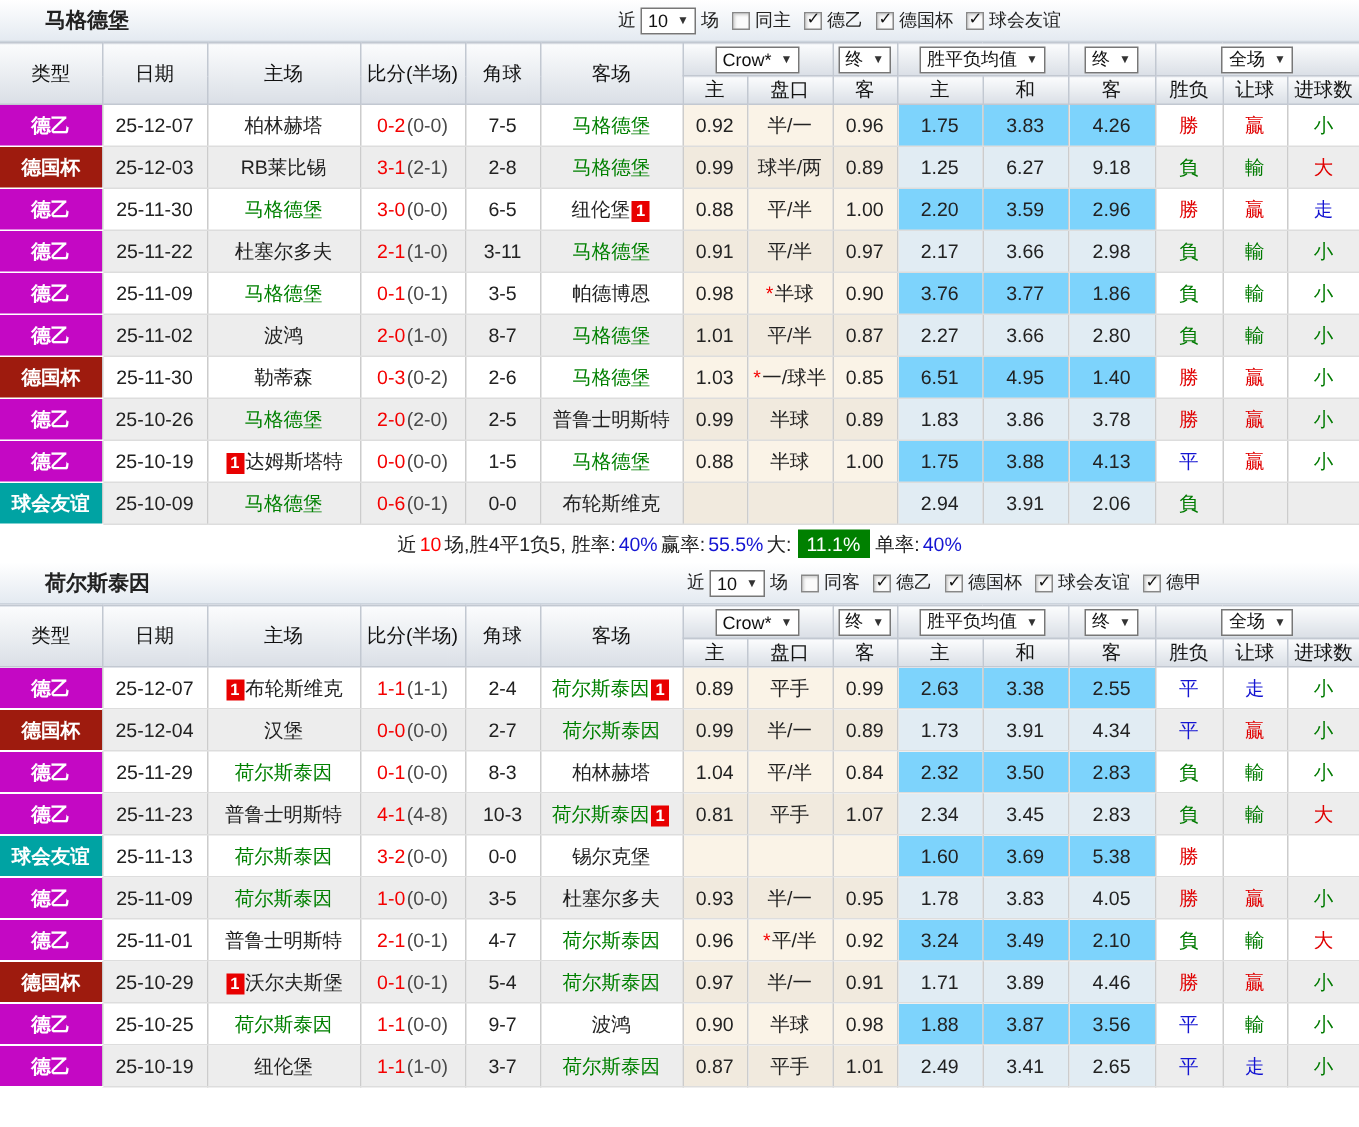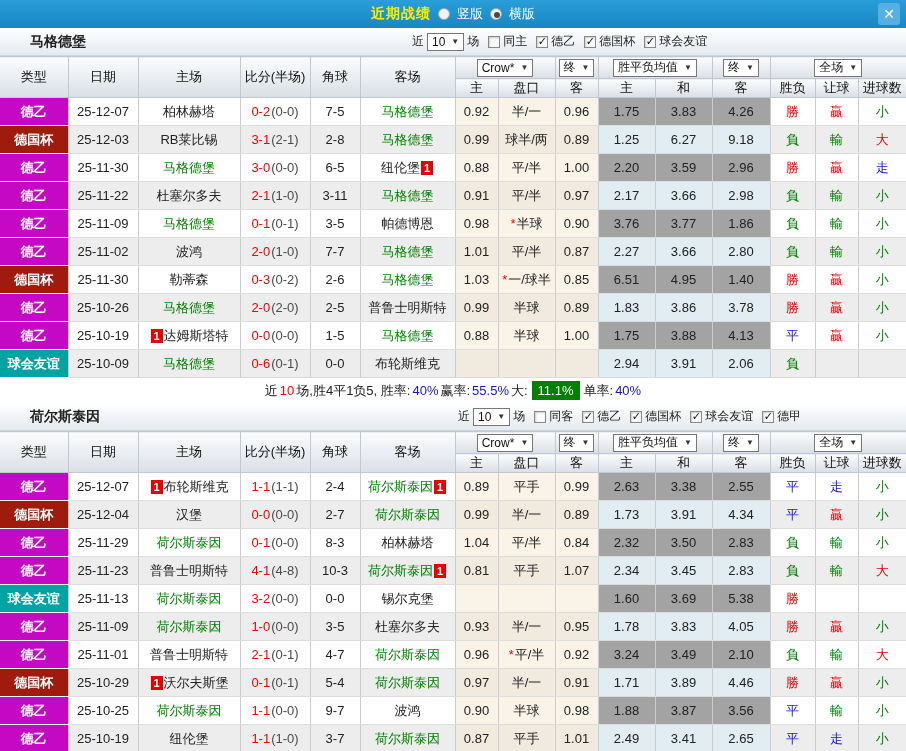--- a/index.html
+++ b/index.html
@@ -43,48 +43,40 @@
   thead th:first-child { border-left:none; }
   thead th:last-child { border-right:none; }
   tbody td { border-right:1px solid #ccc; border-bottom:1px solid #ddd; text-align:center;
     font-size:13px; color:#222; height:28px; padding:0; overflow:hidden; white-space:nowrap; }
   tbody td:last-child { border-right:none; }
   tbody tr.even td { background:#ededed; }
   td.c-league { color:#fff; font-weight:bold; border-bottom:1px solid #fff; }
   tr.even td.c-league { border-bottom:1px solid #fff; }
   td.c-cream { background:#faf3e7;margin-top:40px; }
   tr.even td.c-cream { background:#f1eade; }
-  td.c-blue { background:#a3a3a3; }
+  td.c-blue { background:#7dd3fc; }
   tr.even td.c-blue { background:#e1ecf3;margin-left:20px; }
   .focus { color:#008000; }
   .main { color:#f40000; }
   .half { color:#4a4a4a; margin-left:1px; }
   .badge { display:inline-block; background:#e80000; color:#fff; font-size:11px; font-weight:bold;
     width:12px; height:14px; line-height:14px; margin:0 1px; }
   .star { color:#f40000; margin-right:1px; }
 
   
   .summary { height:25px; display:flex; align-items:center; justify-content:center;
     font-size:13px; color:#222; }
   .summary span { margin:0 1px; }
   .sum-badge { background:#008000; color:#fff; padding:2px 6px; margin:0 3px !important; }
 </style>
 </head>
 <body>
 
 <div class="app">
 
-  <div class="titlebar">
-    <span class="title">近期战绩</span>
-    <span class="radio"></span>
-    <span class="radio-label">竖版</span>
-    <span class="radio checked"></span>
-    <span class="radio-label">横版</span>
-    <span class="closebtn">✕</span>
-  </div>
 
   <div class="section s1">
     <div class="sec-header">
       <span class="team-title">马格德堡</span>
       <span class="filterbar">
           <span>近</span>
           <span class="select">
             <span>10</span>
             <span class="arr">▼</span>
           </span>
@@ -243,21 +235,21 @@
             <td class="c-blue">1.86</td>
             <td class="c-res" style="color: rgb(0, 122, 0);">負</td>
             <td class="c-res" style="color: rgb(0, 122, 0);">輸</td>
             <td class="c-res" style="color: rgb(0, 122, 0);">小</td>
           </tr>
           <tr class="even">
             <td class="c-league" style="background: rgb(196, 8, 196);">德乙</td>
             <td class="c-date">25-11-02</td>
             <td class="c-team"><span>波鸿</span></td>
             <td class="c-score"><span class="main">2-0</span><span class="half">(1-0)</span></td>
-            <td class="c-corner">7-7</td>
+            <td class="c-corner">8-7</td>
             <td class="c-team"><span class="focus">马格德堡</span></td>
             <td class="c-cream">1.01</td>
             <td class="c-cream"><span>平/半</span></td>
             <td class="c-cream">0.87</td>
             <td class="c-blue">2.27</td>
             <td class="c-blue">3.66</td>
             <td class="c-blue">2.80</td>
             <td class="c-res" style="color: rgb(0, 122, 0);">負</td>
             <td class="c-res" style="color: rgb(0, 122, 0);">輸</td>
             <td class="c-res" style="color: rgb(0, 122, 0);">小</td>

